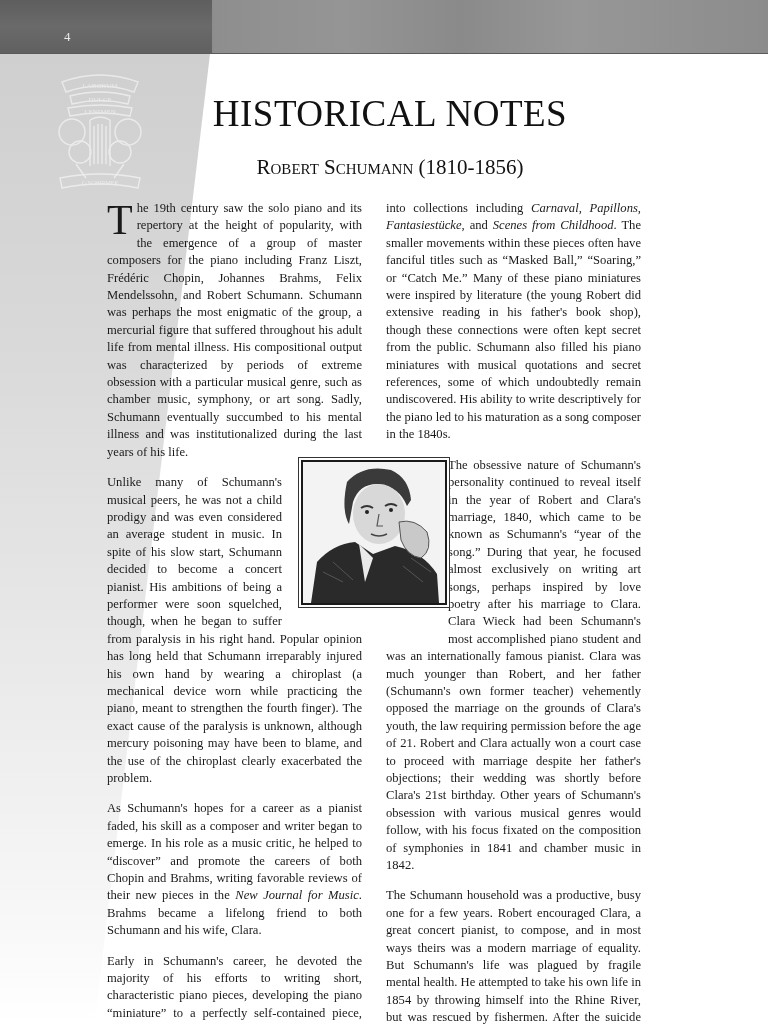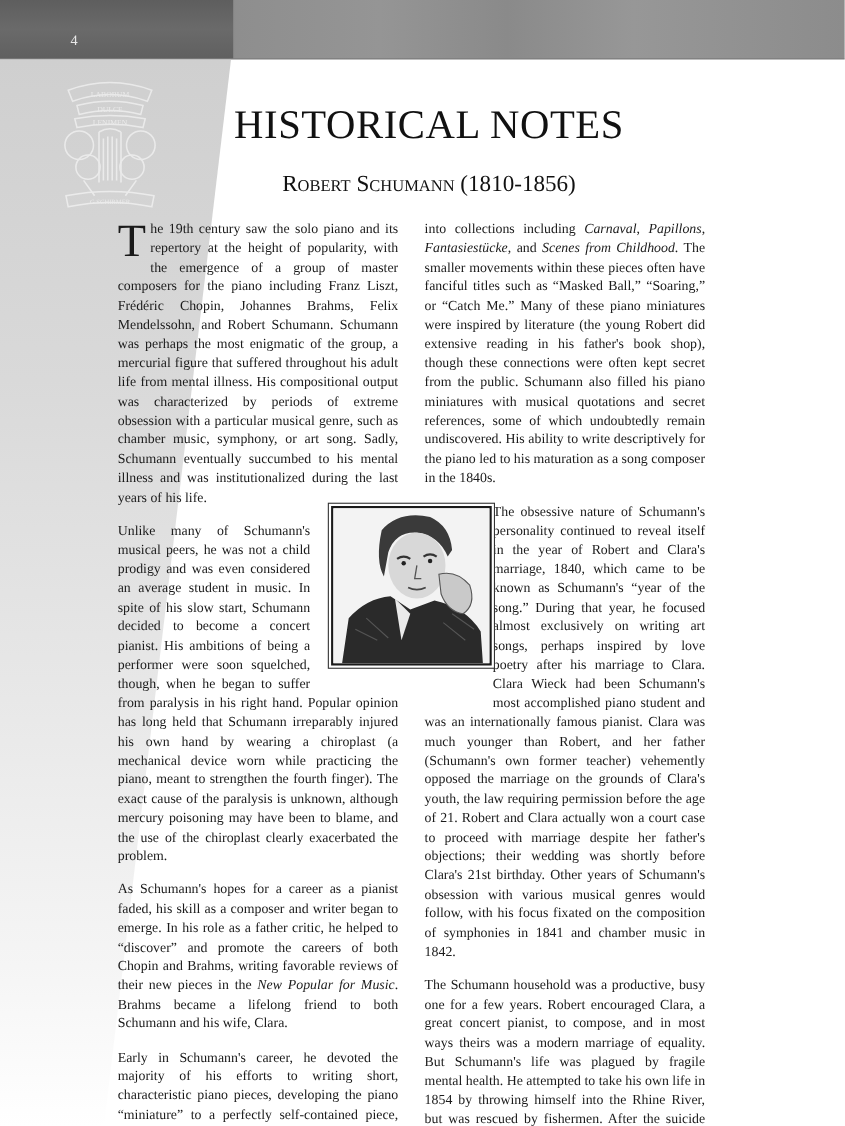--- a/index.html
+++ b/index.html
@@ -88,21 +88,21 @@
     <text x="50" y="119" font-size="6">G.SCHIRMER</text>
   </g>
 </svg>
 
 <div class="title">HISTORICAL NOTES</div>
 <div class="subtitle">Robert Schumann (1810-1856)</div>
 
 <div class="col col-left">
   <p><span class="dropcap">T</span><span>he 19th century saw the solo piano and its repertory at the height of popularity, with the emergence of a group of master composers for the piano including Franz Liszt, Frédéric Chopin, Johannes Brahms, Felix Mendelssohn, and Robert Schumann. Schumann was perhaps the most enigmatic of the group, a mercurial figure that suffered throughout his adult life from mental illness. His compositional output was characterized by periods of extreme obsession with a particular musical genre, such as chamber music, symphony, or art song. Sadly, Schumann eventually succumbed to his mental illness and was institutionalized during the last years of his life.</span></p>
   <p><span class="spacer-left"></span><span>Unlike many of Schumann's musical peers, he was not a child prodigy and was even considered an average student in music. In spite of his slow start, Schumann decided to become a concert pianist. His ambitions of being a performer were soon squelched, though, when he began to suffer from paralysis in his right hand. Popular opinion has long held that Schumann irreparably injured his own hand by wearing a chiroplast (a mechanical device worn while practicing the piano, meant to strengthen the fourth finger). The exact cause of the paralysis is unknown, although mercury poisoning may have been to blame, and the use of the chiroplast clearly exacerbated the problem.</span></p>
-  <p><span>As Schumann's hopes for a career as a pianist faded, his skill as a composer and writer began to emerge. In his role as a father critic, he helped to “discover” and promote the careers of both Chopin and Brahms, writing favorable reviews of their new pieces in the </span><em>New Popular for Music</em><span>. Brahms became a lifelong friend to both Schumann and his wife, Clara.</span></p>
+  <p><span>As Schumann's hopes for a career as a pianist faded, his skill as a composer and writer began to emerge. In his role as a music critic, he helped to “discover” and promote the careers of both Chopin and Brahms, writing favorable reviews of their new pieces in the </span><em>New Journal for Music</em><span>. Brahms became a lifelong friend to both Schumann and his wife, Clara.</span></p>
   <p><span>Early in Schumann's career, he devoted the majority of his efforts to writing short, characteristic piano pieces, developing the piano “miniature” to a perfectly self-contained piece, often suggesting extra-musical meanings. Many of these miniatures are in simple form and have a rhapsodic quality about them. These “character pieces,” as they were sometimes described, were compiled</span></p>
 </div>
 
 <div class="col col-right">
   <p><span>into collections including </span><em>Carnaval</em><span>, </span><em>Papillons</em><span>, </span><em>Fantasiestücke</em><span>, and </span><em>Scenes from Childhood</em><span>. The smaller movements within these pieces often have fanciful titles such as “Masked Ball,” “Soaring,” or “Catch Me.” Many of these piano miniatures were inspired by literature (the young Robert did extensive reading in his father's book shop), though these connections were often kept secret from the public. Schumann also filled his piano miniatures with musical quotations and secret references, some of which undoubtedly remain undiscovered. His ability to write descriptively for the piano led to his maturation as a song composer in the 1840s.</span></p>
   <p><span class="spacer-right" style="margin-top:17px"></span><span>The obsessive nature of Schumann's personality continued to reveal itself in the year of Robert and Clara's marriage, 1840, which came to be known as Schumann's “year of the song.” During that year, he focused almost exclusively on writing art songs, perhaps inspired by love poetry after his marriage to Clara. Clara Wieck had been Schumann's most accomplished piano student and was an internationally famous pianist. Clara was much younger than Robert, and her father (Schumann's own former teacher) vehemently opposed the marriage on the grounds of Clara's youth, the law requiring permission before the age of 21. Robert and Clara actually won a court case to proceed with marriage despite her father's objections; their wedding was shortly before Clara's 21st birthday. Other years of Schumann's obsession with various musical genres would follow, with his focus fixated on the composition of symphonies in 1841 and chamber music in 1842.</span></p>
   <p><span>The Schumann household was a productive, busy one for a few years. Robert encouraged Clara, a great concert pianist, to compose, and in most ways theirs was a modern marriage of equality. But Schumann's life was plagued by fragile mental health. He attempted to take his own life in 1854 by throwing himself into the Rhine River, but was rescued by fishermen. After the suicide attempt he was taken in at a private asylum, where he remained until his death in 1856.</span></p>
 
 </div>
 

